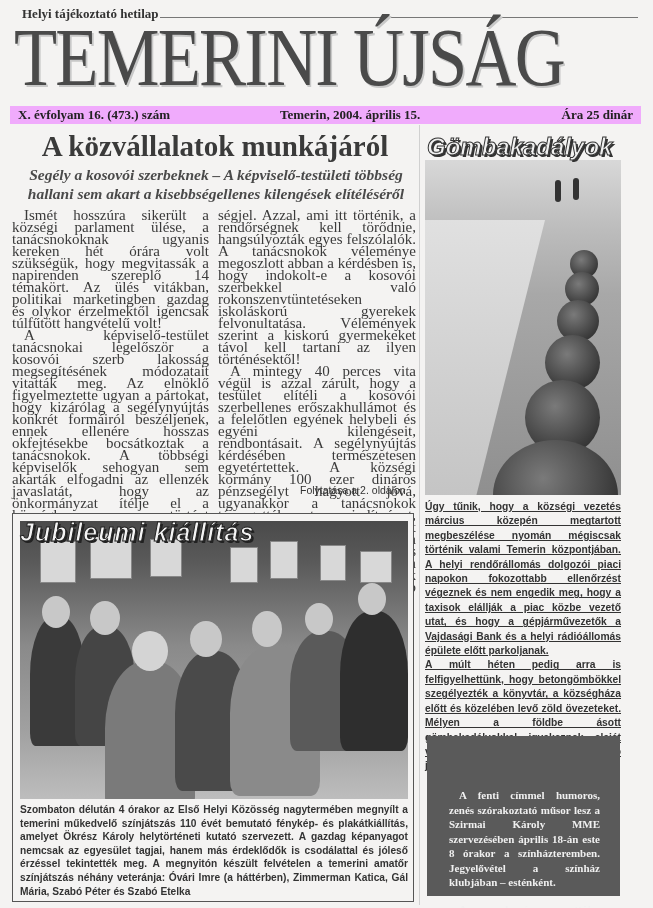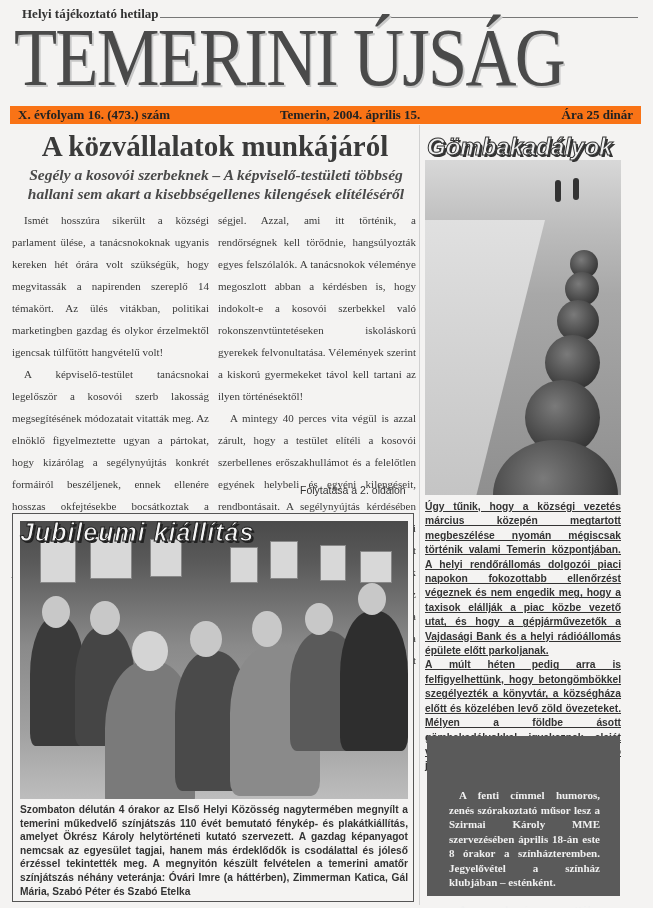--- a/index.html
+++ b/index.html
@@ -1,25 +1,25 @@
 <!DOCTYPE html>
 <html><head>
 <meta charset="utf-8">
 <style>
   html, body { margin:0; padding:0; }
   body { width:653px; height:908px; background:#f4f3f2; position:relative; overflow:hidden; font-family:"Liberation Serif", serif; color:#2a2a2a; }
   .abs { position:absolute; }
   .kicker { left:22px; top:6px; font-size:13px; font-weight:bold; color:#333; white-space:nowrap; }
   .kicker-rule { left:160px; top:17px; width:478px; height:1px; background:#777; }
   .masthead { left:14px; top:12px; width:630px; font-size:82px; line-height:92px; font-family:"Liberation Serif", serif; color:#4a4a4a; letter-spacing:-2px; transform:scaleX(0.86); transform-origin:left top; white-space:nowrap; text-shadow:2px 2px 0 #c8c8c8; }
-  .infobar { left:10px; top:106px; width:631px; height:18px; background:#f97316; }
+  .infobar { left:10px; top:106px; width:631px; height:18px; background:#f0abfc; }
   .infobar span { position:absolute; top:1px; font-size:13px; font-weight:bold; color:#222; white-space:nowrap; }
   .headline { left:20px; top:130px; width:390px; text-align:center; font-size:29px; font-weight:bold; color:#3a3a3a; white-space:nowrap; }
   .subhead { left:12px; top:165px; width:408px; text-align:center; font-size:15.5px; font-style:italic; font-weight:bold; line-height:19px; color:#4a4a4a; }
-  .col { font-size:11px; line-height:22px; text-align:justify; color:#3a3a3a; }
+  .col { font-size:15px; line-height:12px; text-align:justify; color:#3a3a3a; }
   .col p { margin:0; text-indent:12px; }
   .col1 { left:12px; top:209px; width:197px; }
   .col2 { left:218px; top:209px; width:198px; }
   .continued { left:300px; top:484px; font-family:"Liberation Sans", sans-serif; font-weight:normal; font-size:10.5px; color:#333; white-space:nowrap; }
   .gomb-title { left:427px; top:133px; width:192px; font-family:"Liberation Sans", sans-serif; font-size:24px; font-weight:bold; font-style:italic; color:#f0f0f0; -webkit-text-stroke:1px #333; text-shadow:2px 2px 0 #333; white-space:nowrap; }
   .gomb-photo { left:425px; top:160px; width:196px; height:335px; background:linear-gradient(180deg,#d8d8d8 0%, #bdbdbd 20%, #a8a8a8 40%, #8f8f8f 100%); overflow:hidden; }
   .ball { position:absolute; border-radius:50%; background:radial-gradient(circle at 40% 35%, #7a7a7a, #3a3a3a 70%, #222 100%); }
   .pavement { position:absolute; left:0; top:60px; width:120px; height:280px; background:linear-gradient(180deg,#e0e0e0,#c4c4c4); transform:skewX(-14deg); transform-origin:left top; }
   .walker { position:absolute; width:6px; height:22px; background:#333; border-radius:3px; }
   .side-text { left:425px; top:500px; width:196px; font-family:"Liberation Sans", sans-serif; font-weight:bold; font-size:10.3px; line-height:14.4px; color:#333; text-align:justify; }

